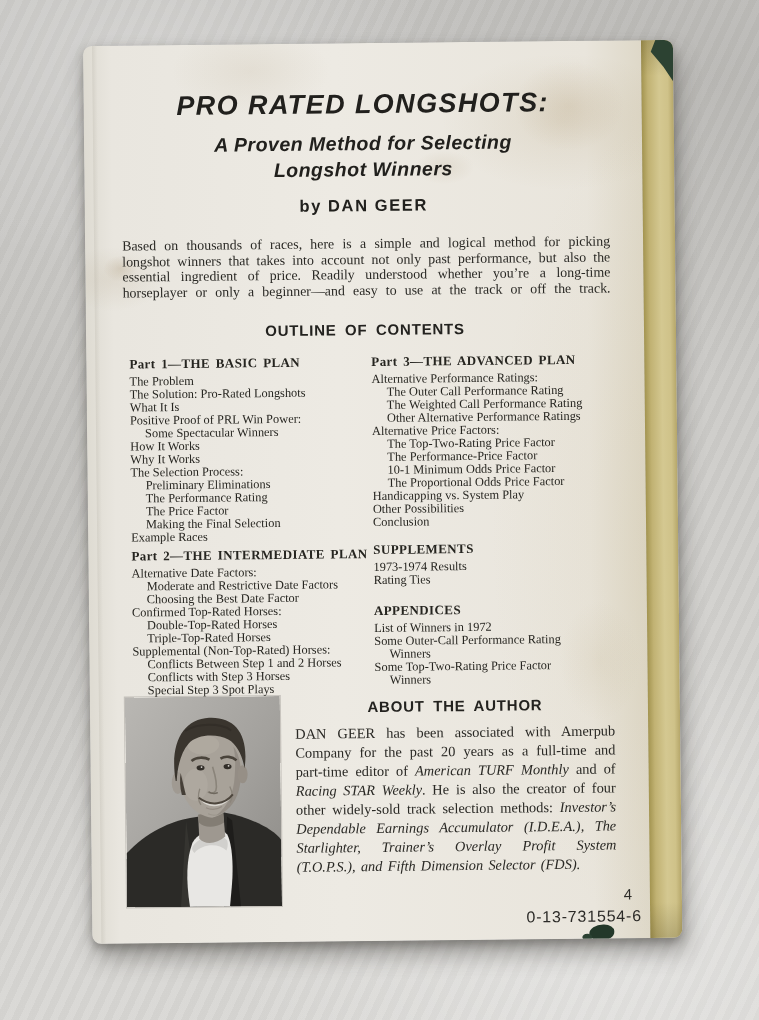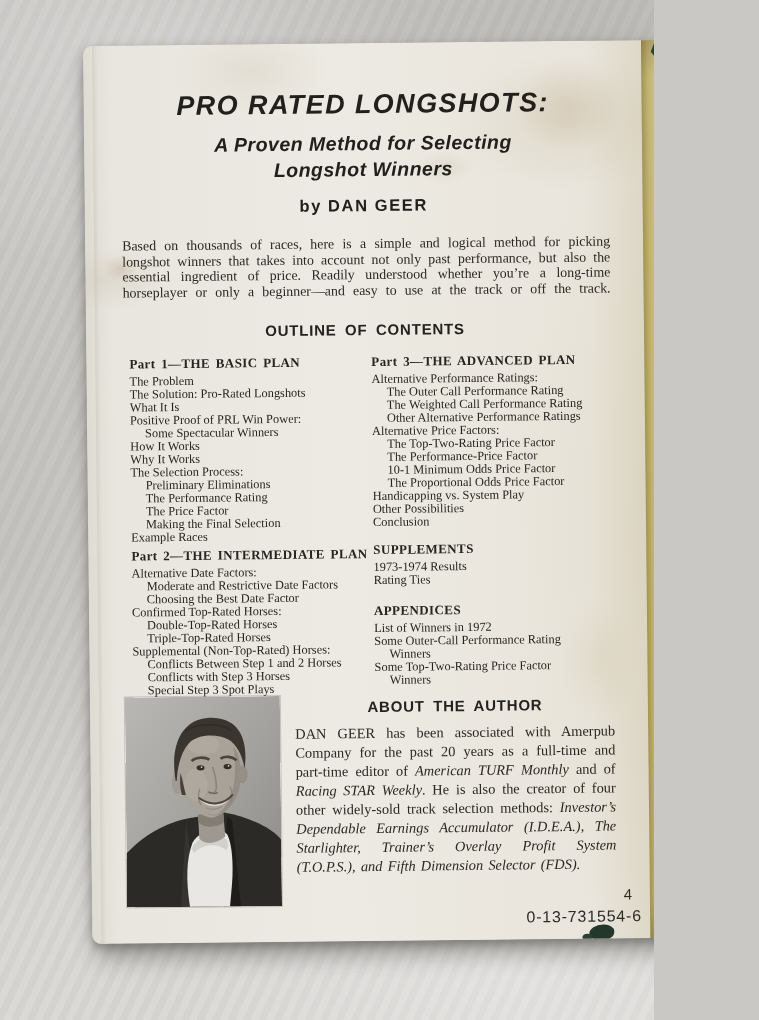--- a/index.html
+++ b/index.html
@@ -1,18 +1,18 @@
 <!DOCTYPE html>
 <html><head>
 <meta charset="utf-8">
 <style>
   html,body{margin:0;padding:0;}
   body{width:759px;height:1020px;overflow:hidden;background:#c9c8c5;
        font-family:"Liberation Serif", serif;}
-  .scene{position:relative;width:654px;height:1020px;overflow:hidden;
+  .scene{position:relative;width:759px;height:1020px;overflow:hidden;
     background:
       radial-gradient(420px 300px at 18% 6%, rgba(255,255,255,.22), transparent 70%),
       radial-gradient(520px 420px at 80% 92%, rgba(255,255,255,.30), transparent 72%),
       radial-gradient(620px 420px at 94% 8%, rgba(116,114,108,.16), transparent 70%),
       radial-gradient(300px 500px at 2% 55%, rgba(110,108,102,.12), transparent 70%),
       repeating-linear-gradient(115deg, rgba(255,255,255,.045) 0 7px, rgba(105,104,100,.045) 7px 14px),
       linear-gradient(176deg,#c6c5c2 0%,#cbcac7 38%,#d6d5d2 78%,#d9d8d5 100%);
   }
   .book{position:absolute;left:83px;top:46px;width:590px;height:898px;
     transform:rotate(-0.6deg);transform-origin:top left;border-radius:9px;overflow:hidden;

